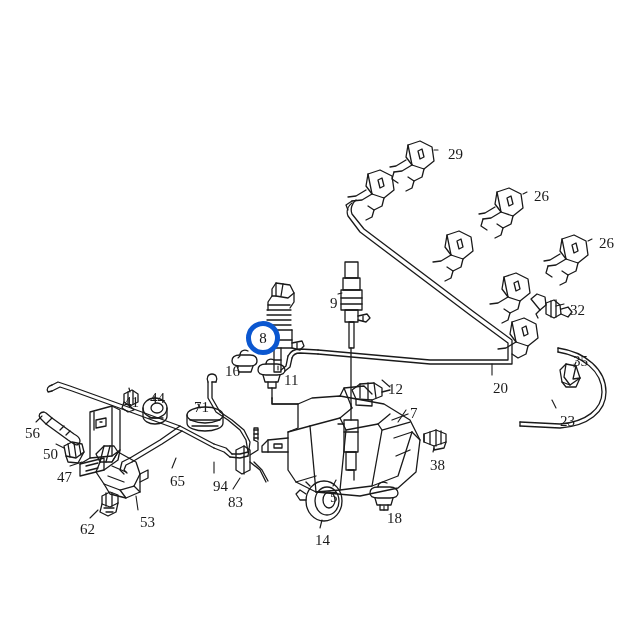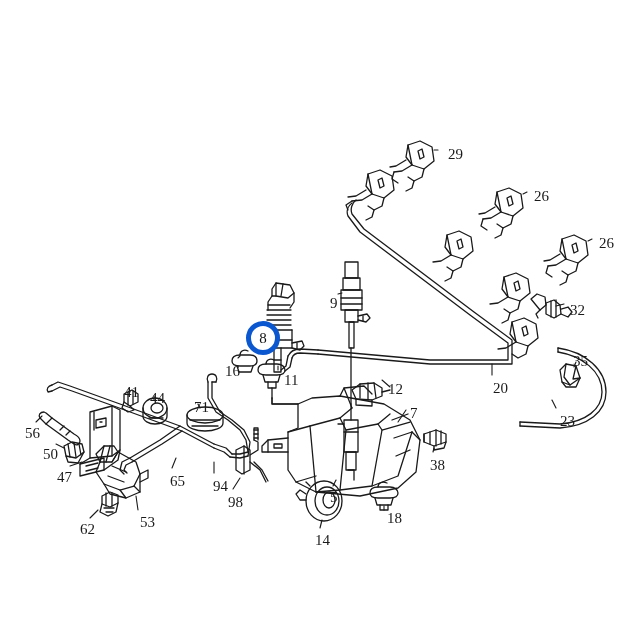--- a/index.html
+++ b/index.html
@@ -458,26 +458,26 @@
       <div class="callout-label" style="left: 493px; top: 381px;">20</div>
       <div class="callout-label" style="left: 330px; top: 296px;">9</div>
       <div class="callout-label" style="left: 225px; top: 364px;">16</div>
       <div class="callout-label" style="left: 284px; top: 373px; text-align: center;">11</div>
       <div class="callout-label" style="left: 388px; top: 382px;">12</div>
       <div class="callout-label" style="left: 410px; top: 406px;">7</div>
       <div class="callout-label" style="left: 330px; top: 490px;">5</div>
       <div class="callout-label" style="left: 315px; top: 533px;">14</div>
       <div class="callout-label" style="left: 387px; top: 511px;">18</div>
       <div class="callout-label" style="left: 430px; top: 458px;">38</div>
-      <div class="callout-label" style="left: 124px; top: 385px;">41</div>
+      <div class="callout-label" style="left: 124px; top: 395px;">41</div>
       <div class="callout-label" style="left: 150px; top: 391px;">44</div>
       <div class="callout-label" style="left: 194px; top: 400px;">71</div>
       <div class="callout-label" style="left: 25px; top: 426px;">56</div>
       <div class="callout-label" style="left: 43px; top: 447px;">50</div>
       <div class="callout-label" style="left: 57px; top: 470px;">47</div>
       <div class="callout-label" style="left: 170px; top: 474px;">65</div>
       <div class="callout-label" style="left: 213px; top: 479px;">94</div>
-      <div class="callout-label" style="left: 228px; top: 495px;">98</div>
+      <div class="callout-label" style="left: 228px; top: 495px;">83</div>
       <div class="callout-label" style="left: 80px; top: 522px;">62</div>
       <div class="callout-label" style="left: 140px; top: 515px;">53</div>
     </div>
 
 </div>
 
 </body></html>

